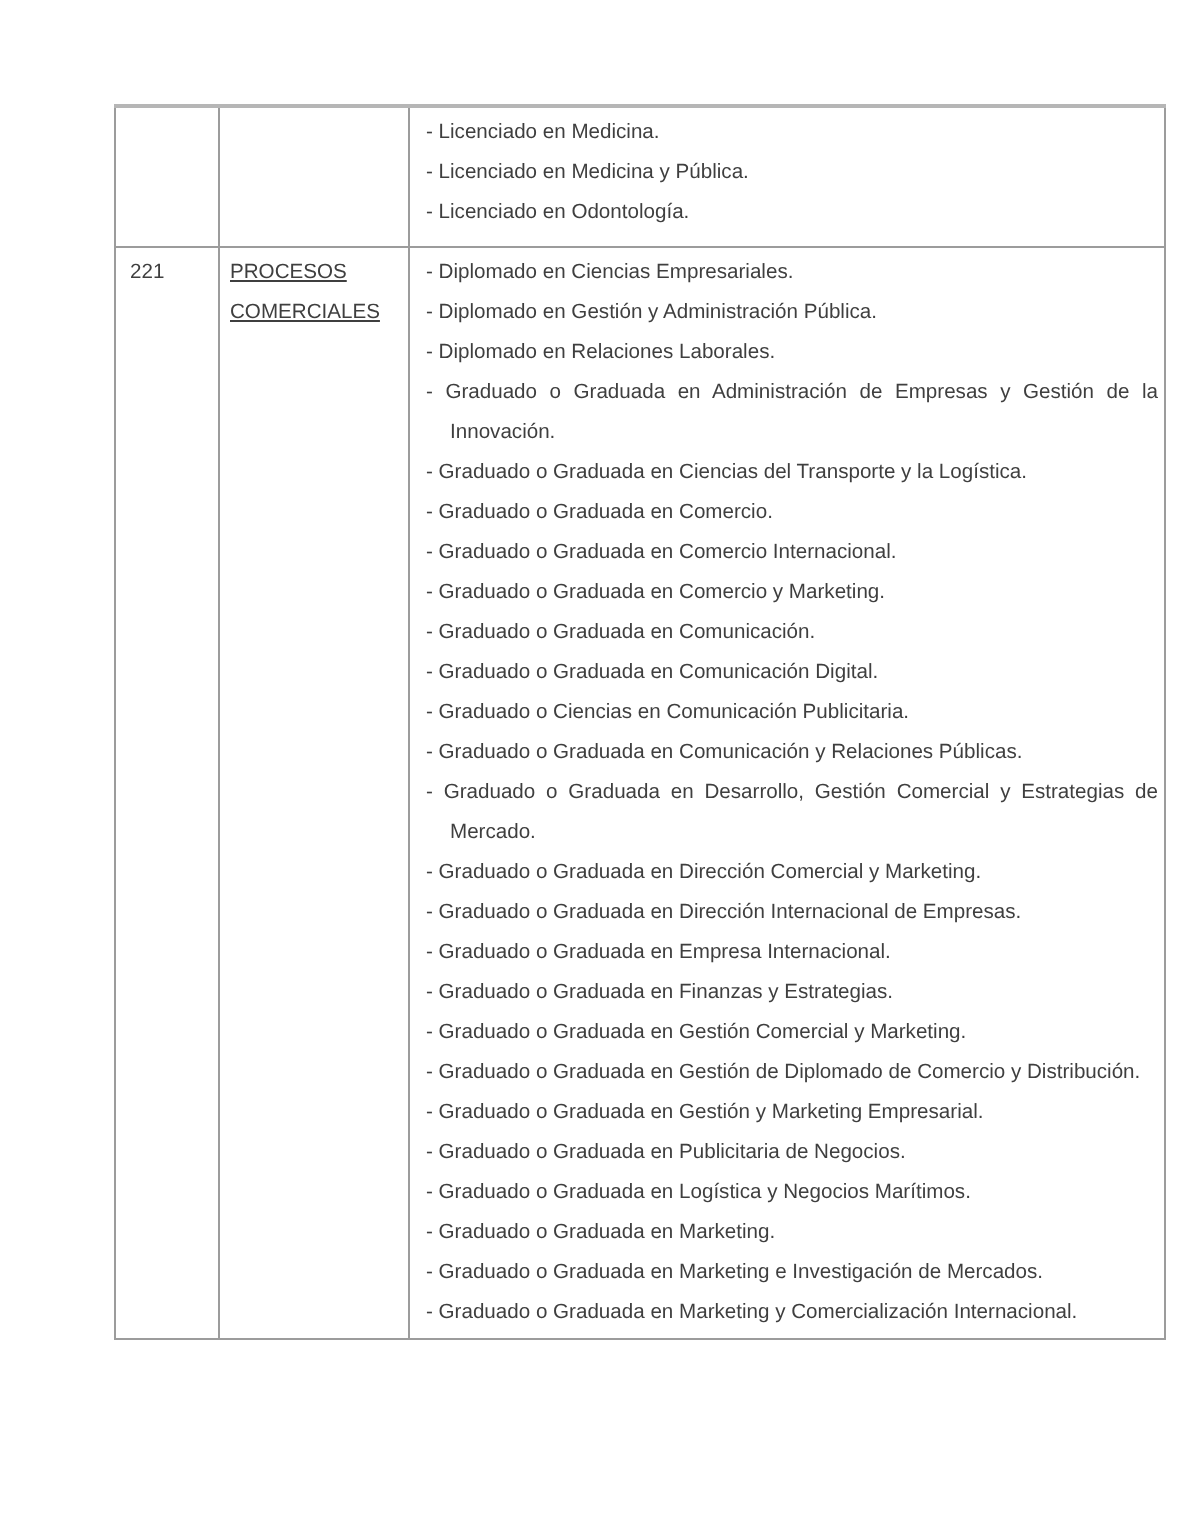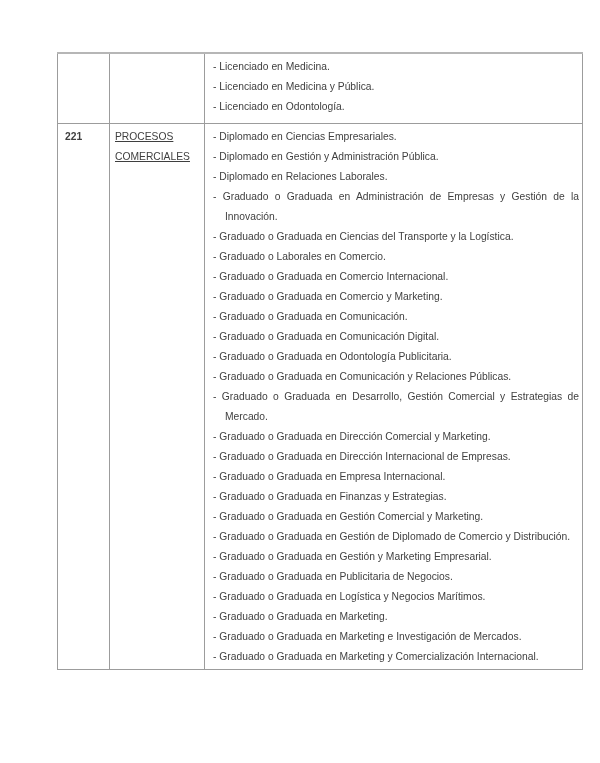--- a/index.html
+++ b/index.html
@@ -38,21 +38,20 @@
     vertical-align: top;
     background: #ffffff;
   }
   
   table.spec-table tr:first-child td {
     height: 64px;
     margin-left: 30px;
   }
   td.c-code {
     padding: 3px 4px 2px 7px;
-    font-weight: bold;
   }
   td.c-spec {
     padding: 3px 4px 2px 5px;
   }
   td.c-qual {
     padding: 3px 3px 2px 8px;
   }
   ul.qual-list {
     margin: 0;
     padding: 0;
@@ -89,26 +88,26 @@
         <tr>
           <td class="c-code" style="border-color: rgb(156, 156, 156);">221</td>
           <td class="c-spec" style="border-color: rgb(156, 156, 156); text-decoration: underline;">PROCESOS COMERCIALES</td>
           <td class="c-qual" style="border-color: rgb(156, 156, 156);">
             <ul class="qual-list">
               <li>- Diplomado en Ciencias Empresariales.</li>
               <li>- Diplomado en Gestión y Administración Pública.</li>
               <li>- Diplomado en Relaciones Laborales.</li>
               <li>- Graduado o Graduada en Administración de Empresas y Gestión de la Innovación.</li>
               <li>- Graduado o Graduada en Ciencias del Transporte y la Logística.</li>
-              <li>- Graduado o Laborales en Comercio.</li>
+              <li>- Graduado o Graduada en Comercio.</li>
               <li>- Graduado o Graduada en Comercio Internacional.</li>
               <li>- Graduado o Graduada en Comercio y Marketing.</li>
               <li>- Graduado o Graduada en Comunicación.</li>
               <li>- Graduado o Graduada en Comunicación Digital.</li>
-              <li>- Graduado o Graduada en Odontología Publicitaria.</li>
+              <li>- Graduado o Ciencias en Comunicación Publicitaria.</li>
               <li>- Graduado o Graduada en Comunicación y Relaciones Públicas.</li>
               <li>- Graduado o Graduada en Desarrollo, Gestión Comercial y Estrategias de Mercado.</li>
               <li>- Graduado o Graduada en Dirección Comercial y Marketing.</li>
               <li>- Graduado o Graduada en Dirección Internacional de Empresas.</li>
               <li>- Graduado o Graduada en Empresa Internacional.</li>
               <li>- Graduado o Graduada en Finanzas y Estrategias.</li>
               <li>- Graduado o Graduada en Gestión Comercial y Marketing.</li>
               <li>- Graduado o Graduada en Gestión de Diplomado de Comercio y Distribución.</li>
               <li>- Graduado o Graduada en Gestión y Marketing Empresarial.</li>
               <li>- Graduado o Graduada en Publicitaria de Negocios.</li>

